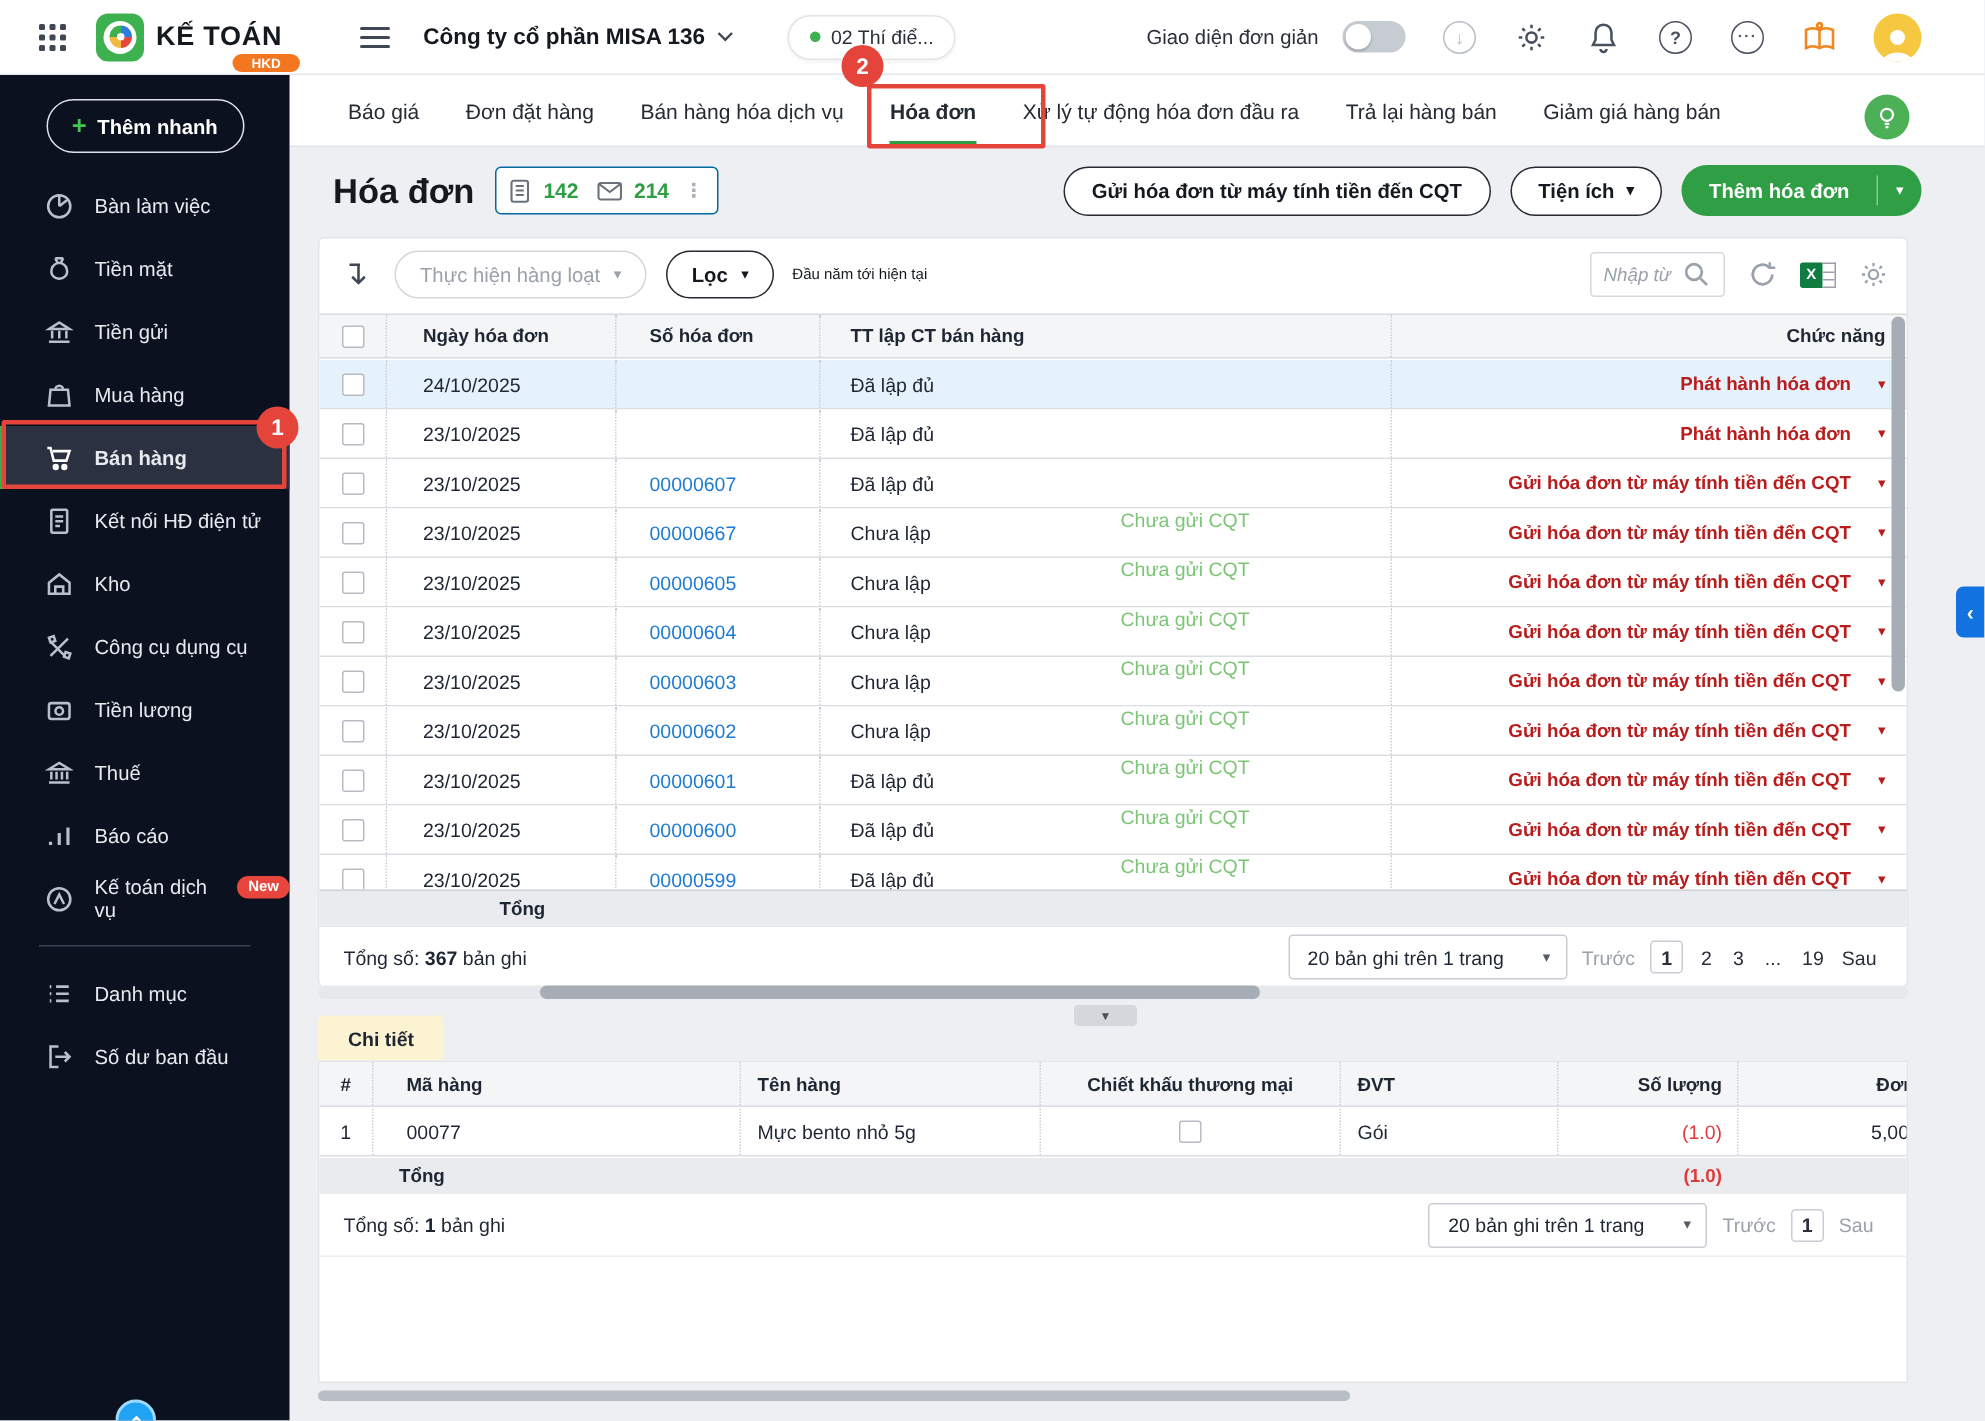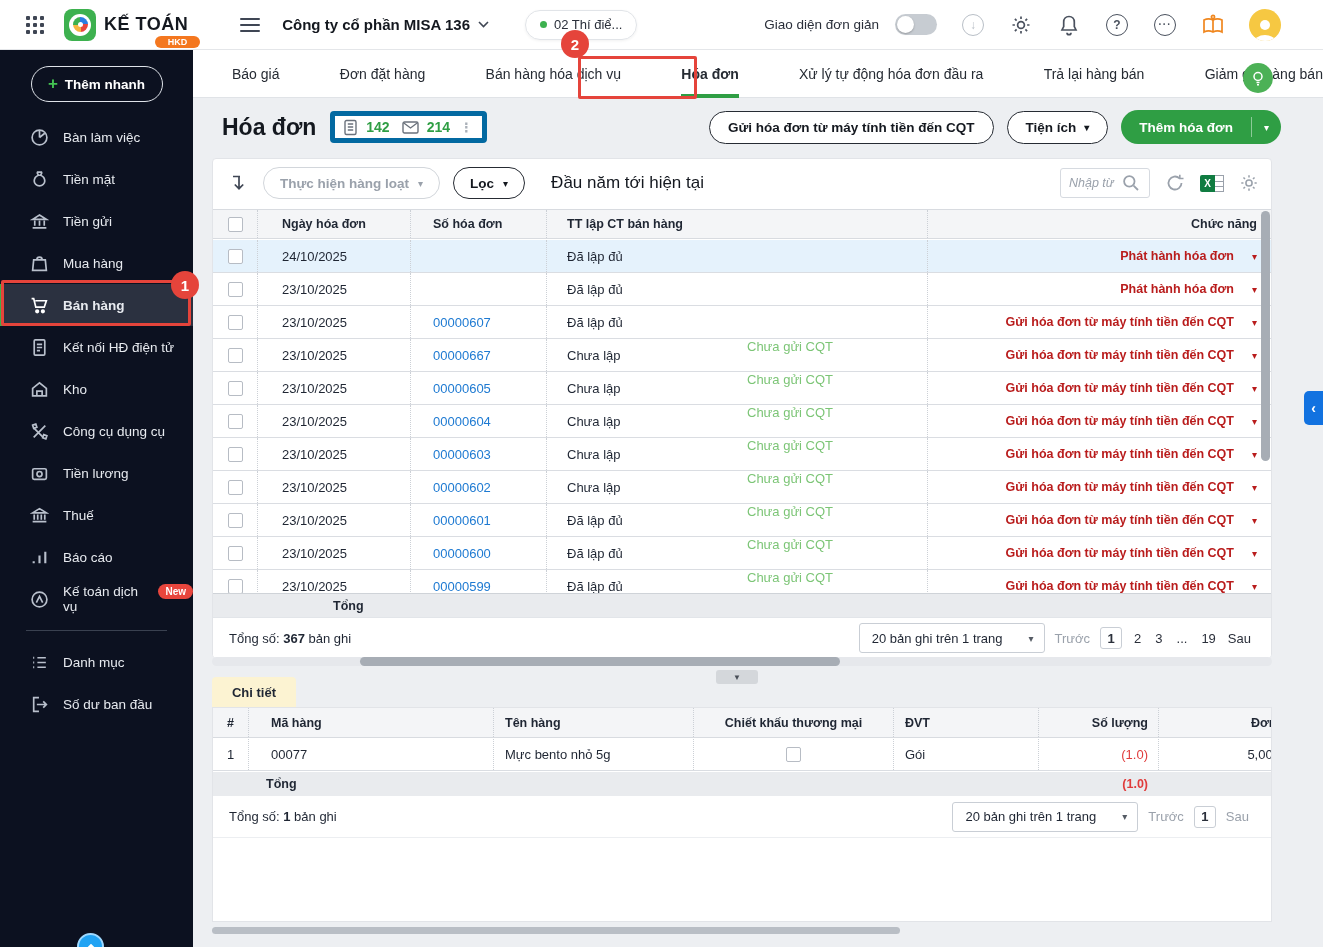--- a/index.html
+++ b/index.html
@@ -40,47 +40,47 @@
   .side-item .si { width:19px; height:19px; color:#b9c0cc; flex:0 0 auto; }
   .side-item.active { background:#2b3140; font-weight:700; }
   .side-item.active::before { content:""; position:absolute; left:0; top:0; bottom:0; width:4px; background:#3fae49; }
   .side-badge { background:#e8463d; color:#fff; font-size:10px; font-weight:700; border-radius:9px; padding:2px 7px; margin-left:2px; position:relative; top:-8px; }
   .side-divider { height:1px; background:#3a4150; margin:10px 26px; }
   .side-collapse { position:absolute; left:77px; bottom:-13px; width:27px; height:27px; background:#21a3f3; border:2px solid #9fd9ff; border-radius:50%; display:flex; align-items:center; justify-content:center; color:#fff; cursor:pointer; }
 
   
   .main { position:absolute; left:193px; top:50px; right:0; bottom:0; background:#edeff2; }
 
-  .tabbar { position:absolute; left:0; top:0; right:0; height:48px; background:#fff; border-bottom:1px solid #e0e3e7; display:flex; align-items:center; gap:31px; padding-left:39px;justify-content:space-between; }
+  .tabbar { position:absolute; left:0; top:0; right:0; height:48px; background:#fff; border-bottom:1px solid #e0e3e7; display:flex; align-items:center; gap:31px; padding-left:39px; }
   .tab { font-size:14px; color:#262b33; height:48px; display:flex; align-items:center; cursor:pointer; position:relative; white-space:nowrap; }
   .tab.active { font-weight:700; }
   .tab.active::after { content:""; position:absolute; left:0; right:0; bottom:0; height:4px; background:#2f9e44; }
   .tab-help { position:absolute; right:50px; top:13px; width:30px; height:30px; border-radius:50%; background:#4cb156; display:flex; align-items:center; justify-content:center; cursor:pointer; }
 
   .titlerow { position:absolute; left:0; top:48px; right:0; height:58px; display:flex; align-items:center; padding:0 42px 0 29px; }
   .page-title { font-size:23px; font-weight:800; color:#14181f; }
-  .counter-box { margin-left:14px; height:32px; border:5px solid #0369a1; border-radius:4px; display:flex; align-items:center; gap:8px; padding:0 8px; background:#fff; }
+  .counter-box { margin-left:14px; height:32px; border:1px solid #0369a1; border-radius:4px; display:flex; align-items:center; gap:8px; padding:0 8px; background:#fff; }
   .counter-num { color:#2f9e44; font-weight:700; font-size:14px; }
   .counter-box .dots { color:#aab0b8; font-size:13px; font-weight:700; letter-spacing:1px; margin-left:2px; cursor:pointer; }
   .title-buttons { margin-left:auto; display:flex; align-items:center; gap:13px; }
   .btn-outline { height:33px; border:1.5px solid #262b33; border-radius:17px; background:#fff; display:flex; align-items:center; gap:8px; padding:0 18px; font-size:13.5px; font-weight:700; color:#14181f; cursor:pointer; white-space:nowrap; }
   .btn-green { height:34px; border-radius:17px; background:#2f9e44; color:#fff; display:flex; align-items:stretch; font-size:13.5px; font-weight:700; cursor:pointer; overflow:hidden; }
   .btn-green .lbl { display:flex; align-items:center; padding:0 18px; }
   .btn-green .sep { width:1px; background:rgba(255,255,255,.45); margin:7px 0; }
   .btn-green .car { display:flex; align-items:center; padding:0 12px; font-size:10px; }
   .caret { font-size:10px; color:inherit; }
 
   
   .panel { position:absolute; left:19px; top:108px; width:1060px; height:500px; background:#fff; border:1px solid #e2e4e8; border-radius:4px; }
   .filterbar { position:absolute; left:0; top:0; right:0; height:48px; display:flex; align-items:center; padding:0 12px 0 16px; }
   .sort-icon { width:20px; height:20px; color:#3f4654; margin-right:14px; cursor:pointer; }
   .pill { height:32px; border-radius:16px; display:flex; align-items:center; gap:9px; padding:0 16px; font-size:13.5px; background:#fff; cursor:pointer; white-space:nowrap; }
-  .pill.disabled { border:1.5px solid #d2d6db; color:#9aa1ab; font-weight:700; }
+  .pill.disabled { border:1.5px solid #d2d6db; color:#9aa1ab; font-weight:400; }
   .pill.dark { border:1.5px solid #262b33; color:#14181f; font-weight:700; margin-left:13px; }
-  .period { margin-left:26px; font-size:17px; color:#14181f; }
+  .period { margin-left:12px; font-size:10px; color:#14181f; }
   .filter-right { margin-left:auto; display:flex; align-items:center; gap:15px; }
   .search-box { width:90px; height:30px; border:1px solid #d6dae0; border-radius:3px; display:flex; align-items:center; padding:0 6px 0 8px; }
   .search-box input { border:none; outline:none; width:52px; font-size:12.5px; font-style:italic; color:#6b727c; font-family:inherit; }
   .search-box input::placeholder { color:#9aa1ab; }
   .ticon { width:20px; height:20px; color:#9aa1ab; cursor:pointer; }
   .excel-icon { display:flex; align-items:center; cursor:pointer; }
   .excel-icon .xsq { width:15px; height:17px; background:#107c41; color:#fff; font-size:10px; font-weight:800; display:flex; align-items:center; justify-content:center; border-radius:2px 0 0 2px; }
   .excel-icon .xgrid { width:9px; height:17px; border:1px solid #9aa1ab; border-left:none; background:linear-gradient(#9aa1ab,#9aa1ab) 0 5px/100% 1px no-repeat, linear-gradient(#9aa1ab,#9aa1ab) 0 10px/100% 1px no-repeat; }
 
   .theader { position:absolute; left:0; top:50px; right:0; height:30px; background:#f4f5f7; border-top:1px solid #d8dbe0; border-bottom:1px solid #d8dbe0; display:flex; align-items:center; font-size:12.5px; font-weight:700; color:#1f2633; }

